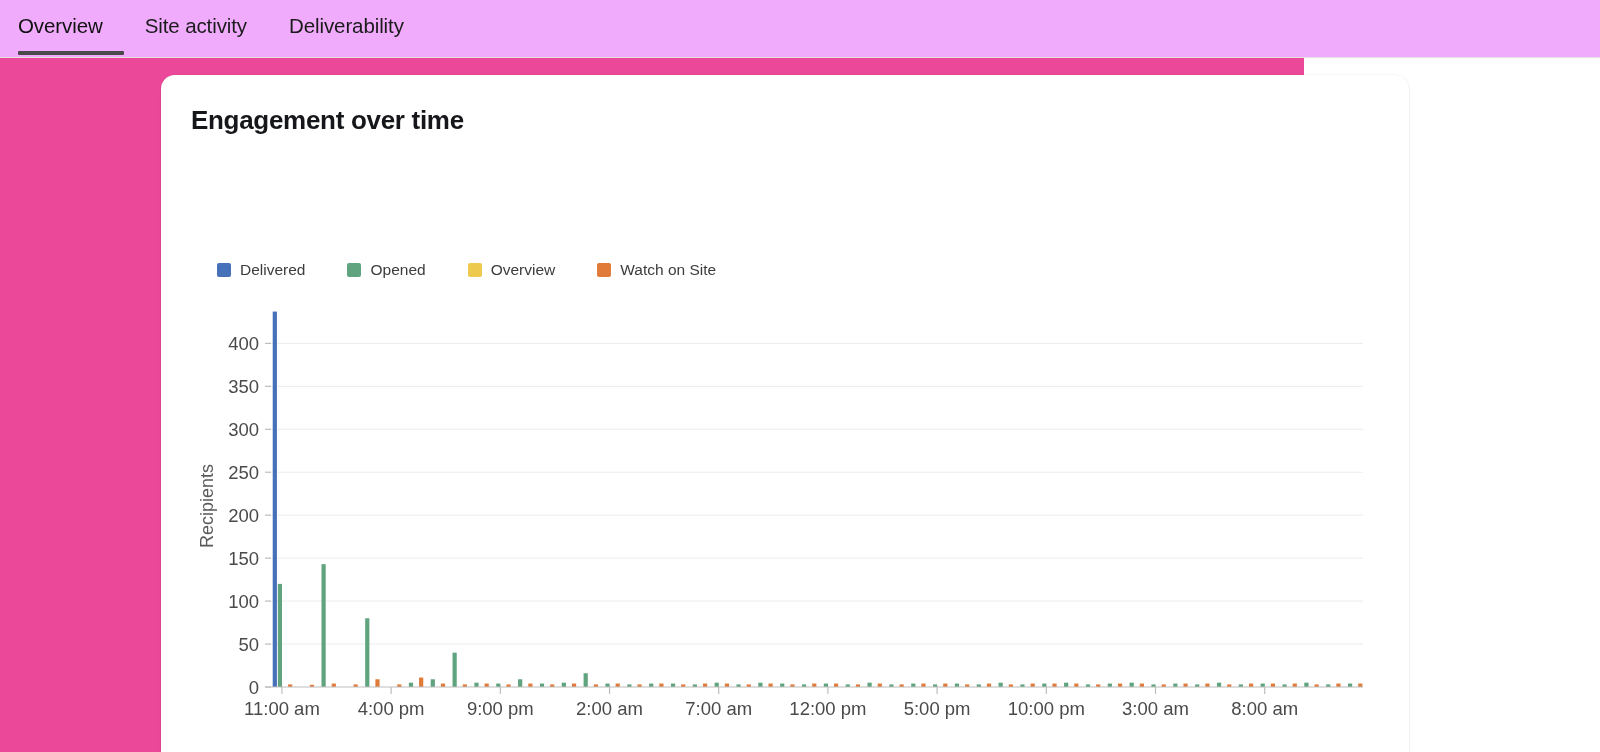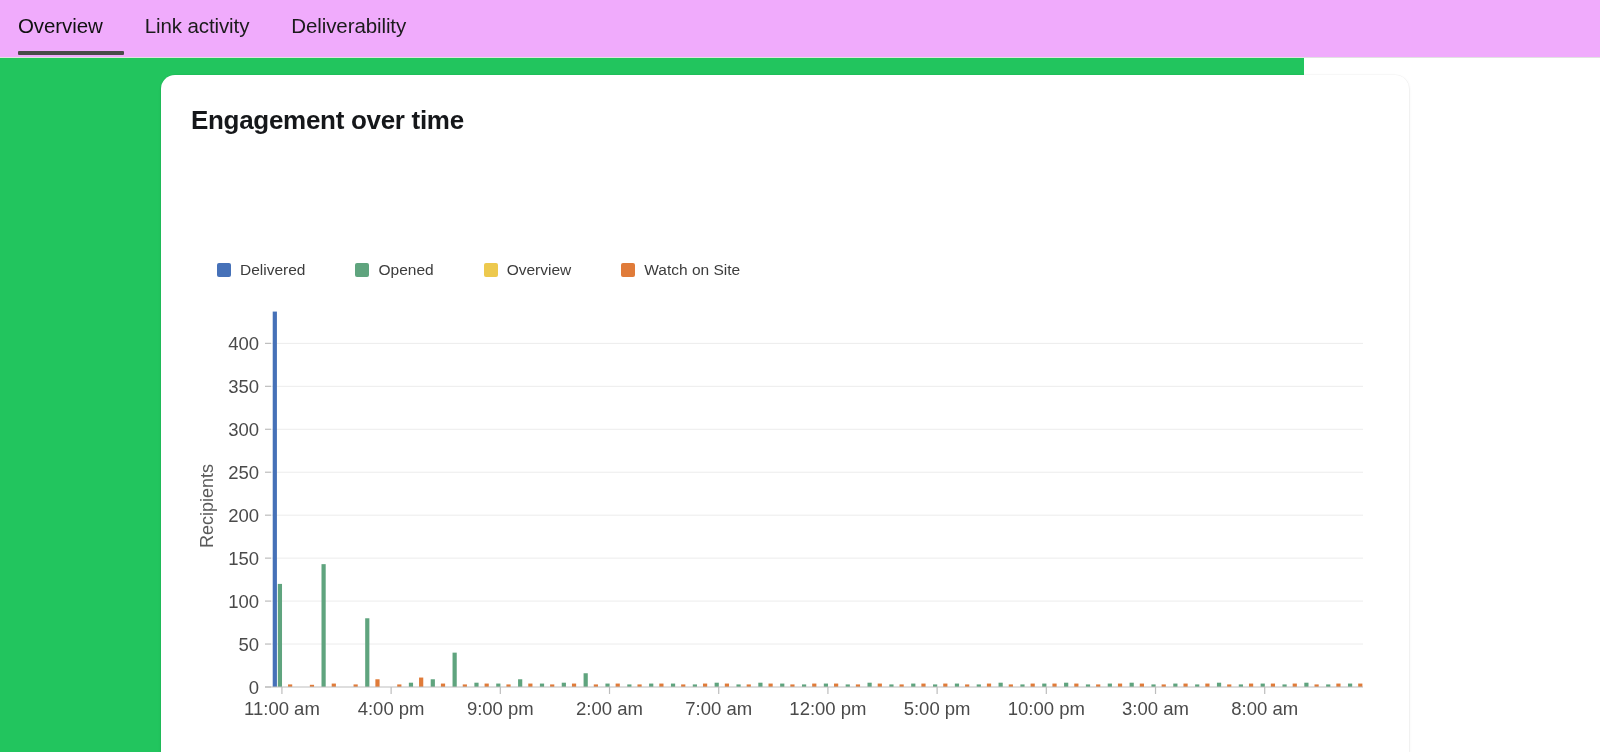--- a/index.html
+++ b/index.html
@@ -43,21 +43,21 @@
     height: 4px;
     background: #4a4a4a;
     border-radius: 1px;
   }
 
   
   .page {
     position: relative;
     width: 1304px;
     height: 694px;
-    background: #22c55e;
+    background: #ec4899;
     padding: 0;
   }
 
   
   .card {
     position: absolute;
     left: 161px;
     top: 17px;
     width: 1248px;
     height: 690px;
@@ -75,21 +75,21 @@
     letter-spacing: -0.3px;
   }
 
   
   .legend {
     position: absolute;
     left: 56px;
     top: 186px;
     display: flex;
     align-items: center;
-    gap: 16px;
+    gap: 8px;
   }
   .legend-item {
     display: flex;
     align-items: center;
     margin-right: 34px;
     cursor: pointer;
   }
   .legend-swatch {
     width: 14px; height: 14px;
     border-radius: 2px;
@@ -134,21 +134,21 @@
   .tickmark { stroke: #bdbdbd; stroke-width: 1.2; }
 </style>
 </head>
 <body>
 
 <div class="tabbar">
   <div class="tab active">
     <span>Overview</span>
   </div>
   <div class="tab">
-    <span>Link activity</span>
+    <span>Site activity</span>
   </div>
   <div class="tab">
     <span>Deliverability</span>
   </div>
 </div>
 
 <div class="page">
 
   <div class="card">
 

